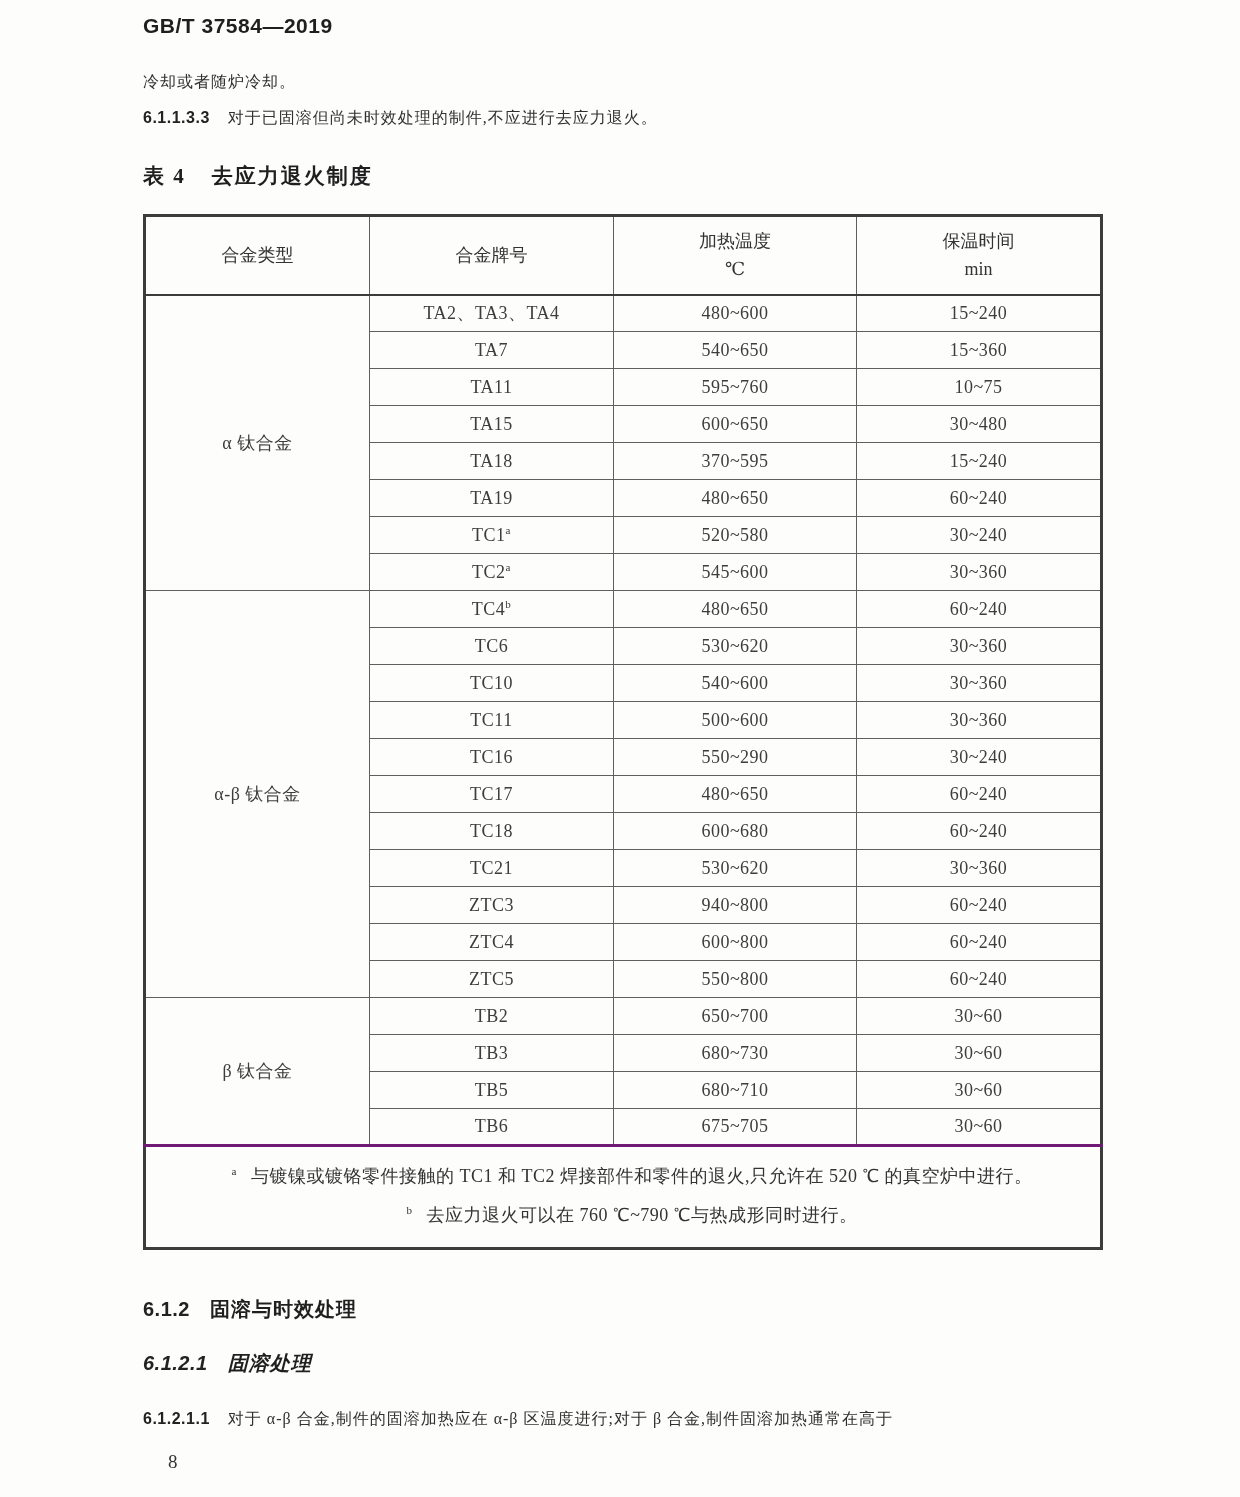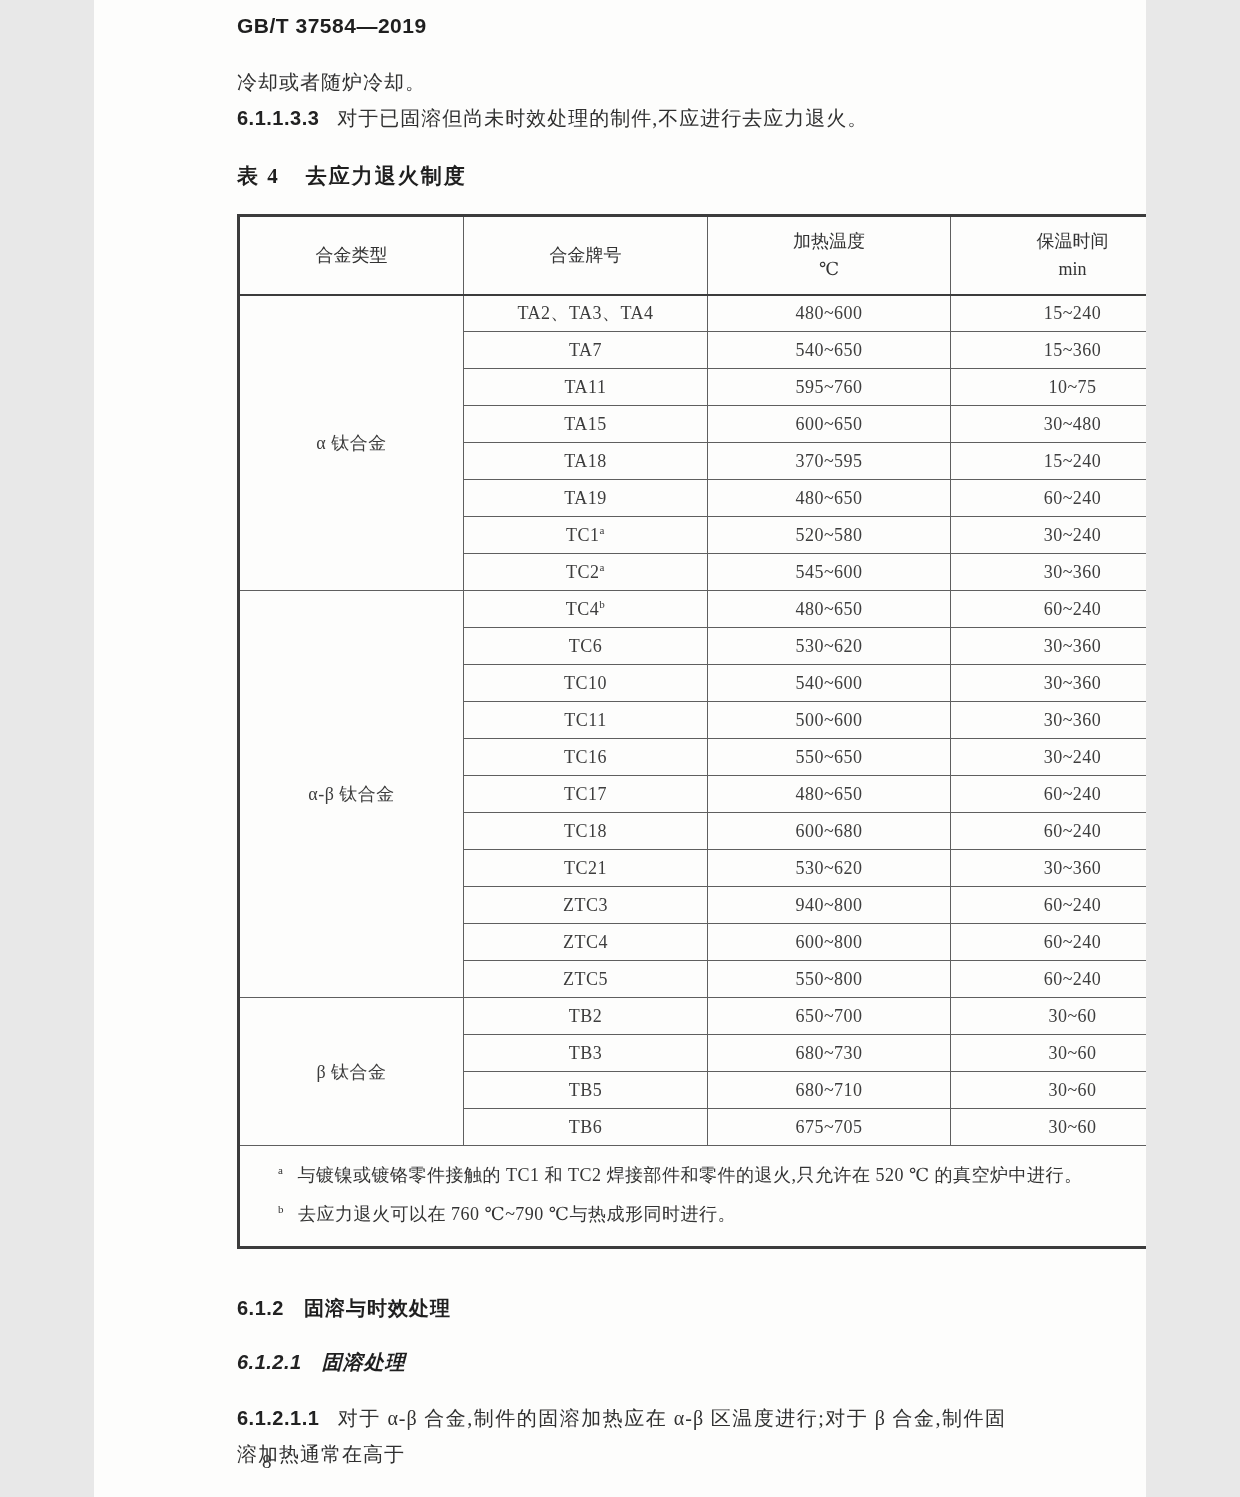--- a/index.html
+++ b/index.html
@@ -1,28 +1,28 @@
 <!DOCTYPE html>
 <html><head>
 <meta charset="utf-8">
 <style>
   * { margin:0; padding:0; box-sizing:border-box; }
   html,body { background:#e8e8e8; }
   .page {
-    width:1052px; height:1497px; margin:0 auto; background:#fdfdfc;
+    width:1240px; height:1497px; margin:0 auto; background:#fdfdfc;
     font-family:"Liberation Serif","DejaVu Serif",serif;
     color:#2e2e2e; overflow:hidden; position:relative;
   }
   .content { padding:14px 140px 0 143px; }
   .std-code {
     font-family:"Liberation Sans","DejaVu Sans",sans-serif;
     font-weight:bold; font-size:21px; letter-spacing:0.5px; color:#1f1f1f;
   }
   .para {
-    font-size:20px; line-height:36px; letter-spacing:1px;
+    font-size:16px; line-height:36px; letter-spacing:1px;
     text-align:justify; color:#303030; margin-top:0;
   }
   .para.first { margin-top:26px; }
   .clause-num {
     font-family:"Liberation Sans","DejaVu Sans",sans-serif;
     font-weight:bold; color:#222; letter-spacing:0.5px; margin-right:18px;
   }
   .tbl-title {
     text-align:left; font-weight:bold; font-size:21px; color:#1f1f1f;
     margin:26px 0 24px 0; letter-spacing:2px;
@@ -37,21 +37,21 @@
     color:#3d3d3d;
   }
   table.gbt thead th {
     height:79px; font-weight:normal; font-size:18px; color:#333;
     border-bottom:2px solid #3c3c3c; line-height:28px;
   }
   table.gbt tbody td { height:37px; font-size:18px; letter-spacing:0.5px; }
   td.sec-label { font-size:19px; letter-spacing:1px; color:#333; }
   table.gbt sup { font-size:11px; line-height:0; }
   tfoot td.footnote-cell {
-    text-align:left; padding:10px 20px 12px 24px; border-top:1px solid #701a75;
+    text-align:center; padding:10px 20px 12px 24px; border-top:3px solid #701a75;font-family:Liberation Serif, serif;
   }
   .fn-line { font-size:18px; line-height:39px; color:#333; letter-spacing:0.5px; }
   .fn-line sup { font-size:12px; margin:0 14px 0 14px; }
   .bottom-heading {
     font-weight:bold; font-size:20px; color:#1f1f1f; letter-spacing:1px;
     font-family:"Liberation Serif","DejaVu Serif",serif;
   }
   .bottom-heading .clause-num { margin-right:20px; letter-spacing:0.5px; }
   .h-612 { margin-top:46px; }
   .h-6121 { margin-top:27px;font-style:italic; }
@@ -156,21 +156,21 @@
             <td>540~600</td>
             <td>30~360</td>
           </tr>
           <tr>
             <td>TC11</td>
             <td>500~600</td>
             <td>30~360</td>
           </tr>
           <tr>
             <td>TC16</td>
-            <td>550~650</td>
+            <td>550~290</td>
             <td>30~240</td>
           </tr>
           <tr>
             <td>TC17</td>
             <td>480~650</td>
             <td>60~240</td>
           </tr>
           <tr>
             <td>TC18</td>
             <td>600~680</td>

